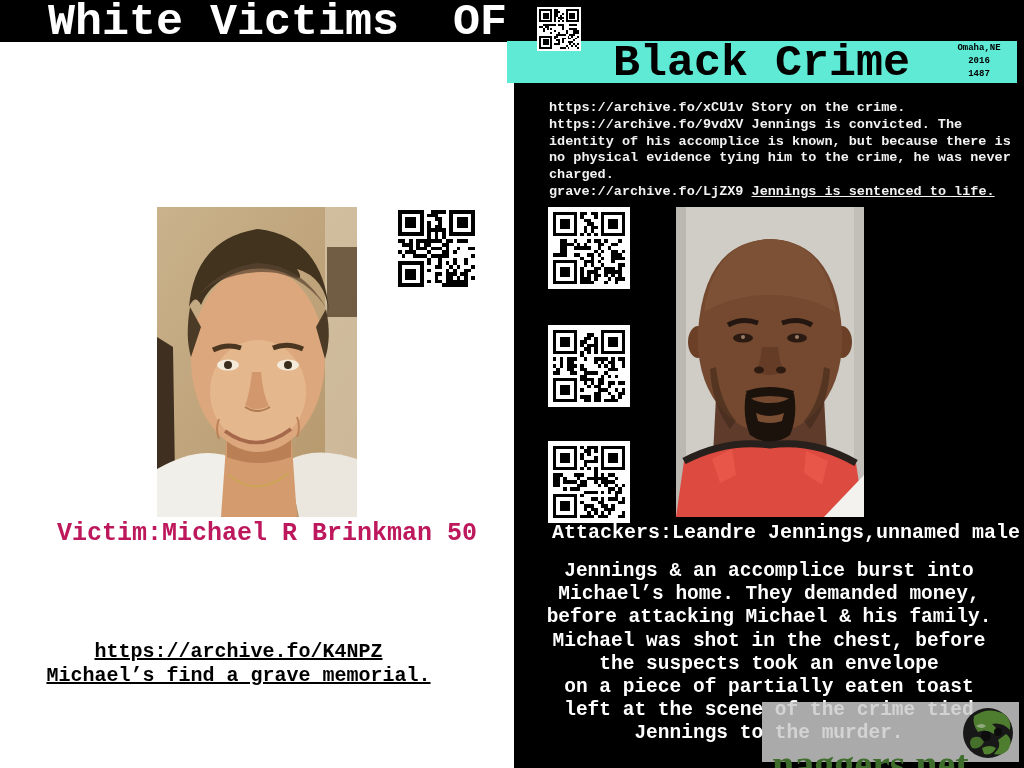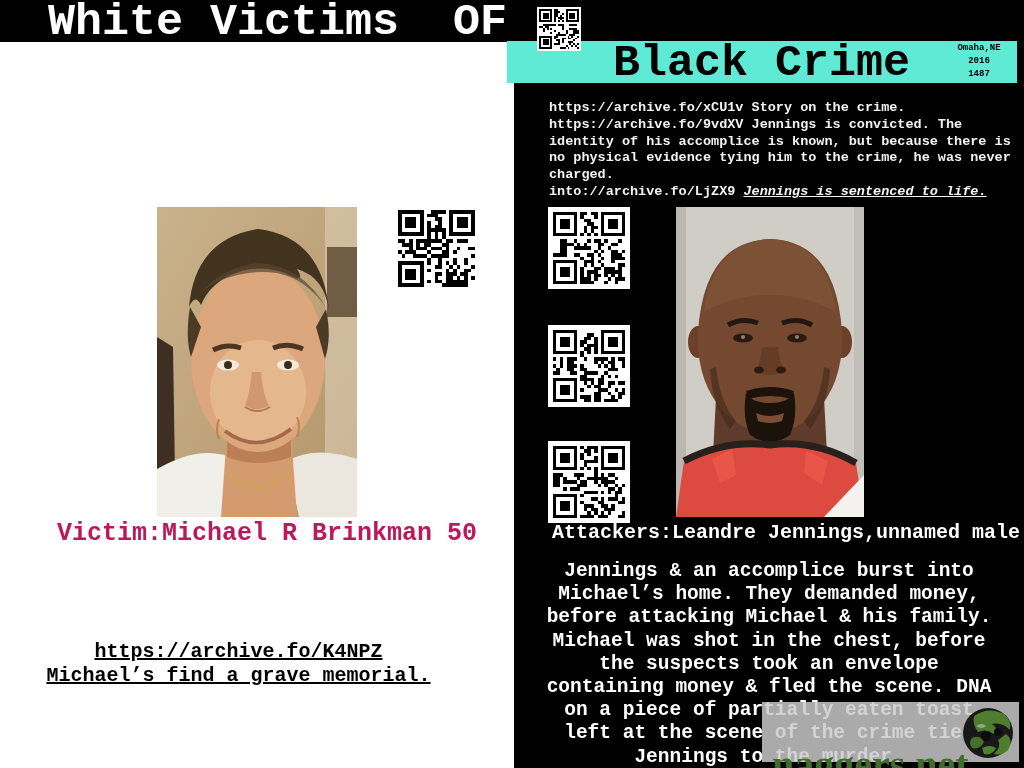--- a/index.html
+++ b/index.html
@@ -35,21 +35,21 @@
   .photo-attacker{left:676px;top:207px;width:188px;height:310px;}
   .photo-victim svg,.photo-attacker svg{display:block;width:100%;height:100%;}
 
   
   .victim-caption{left:0;top:520px;width:477px;text-align:right;color:#be185d;font-size:25px;line-height:28px;}
   .memorial{left:0;top:640px;width:477px;text-align:center;color:#000;font-size:20px;line-height:23.5px;text-decoration:underline;}
 
   
   .info-block{left:549px;top:68px;width:470px;color:#f2f2f2;font-size:13.5px;line-height:16.8px;margin-top:32px;}
   .info-line{white-space:pre;}
-  .u-link{text-decoration:underline;cursor:pointer;font-style:italic;}
+  .u-link{text-decoration:underline;cursor:pointer;}
   .attackers-caption{left:552px;top:521px;color:#fff;font-size:20px;line-height:24px;white-space:pre;}
   .story-block{left:514px;top:560px;width:510px;text-align:center;color:#fff;font-size:19.5px;line-height:23.2px;z-index:1;}
 
   
   .watermark{left:762px;top:702px;width:257px;height:60px;background:rgba(203,203,203,0.84);z-index:3;}
   .watermark-text{position:absolute;left:10px;top:4px;font-family:"Liberation Serif","DejaVu Serif",serif;
                   font-weight:bold;font-size:40px;line-height:52px;color:#3f6d2b;margin-top:33px;}
   .watermark-logo{position:absolute;right:3px;top:2px;width:56px;height:56px;}
 </style>
 </head>
@@ -544,21 +544,21 @@
     <div>https://archive.fo/K4NPZ</div>
     <div>Michael’s find a grave memorial.</div>
   </div>
 
   <div class="abs info-block">
     <div class="info-line">https://archive.fo/xCU1v Story on the crime.</div>
     <div class="info-line">https://archive.fo/9vdXV Jennings is convicted. The</div>
     <div class="info-line">identity of his accomplice is known, but because there is</div>
     <div class="info-line">no physical evidence tying him to the crime, he was never</div>
     <div class="info-line">charged.</div>
-    <div class="info-line"><span>into://archive.fo/LjZX9 </span><span class="u-link">Jennings is sentenced to life.</span></div>
+    <div class="info-line"><span>grave://archive.fo/LjZX9 </span><span class="u-link">Jennings is sentenced to life.</span></div>
   </div>
 
   <div class="abs qr qr--pad qr-link1">
       <svg viewBox="0 0 21 21" shape-rendering="crispEdges" fill="#000">
         <rect x="0" y="0" width="1" height="1"></rect>
         <rect x="1" y="0" width="1" height="1"></rect>
         <rect x="2" y="0" width="1" height="1"></rect>
         <rect x="3" y="0" width="1" height="1"></rect>
         <rect x="4" y="0" width="1" height="1"></rect>
         <rect x="5" y="0" width="1" height="1"></rect>
@@ -1249,21 +1249,20 @@
   </div>
 
   <div class="abs attackers-caption">Attackers:Leandre Jennings,unnamed male</div>
 
   <div class="abs story-block">
     <div>Jennings &amp; an accomplice burst into</div>
     <div>Michael’s home. They demanded money,</div>
     <div>before attacking Michael &amp; his family.</div>
     <div>Michael was shot in the chest, before</div>
     <div>the suspects took an envelope</div>
-    <div>containing money &amp; fled the scene. DNA</div>
     <div>on a piece of partially eaten toast</div>
     <div>left at the scene of the crime tied</div>
     <div>Jennings to the murder.</div>
   </div>
 
   <div class="abs watermark">
     <div class="watermark-text">naggers.net</div>
     <div class="watermark-logo">
       <svg viewBox="0 0 56 56">
         <circle cx="28" cy="29" r="25" fill="#181818"></circle>

